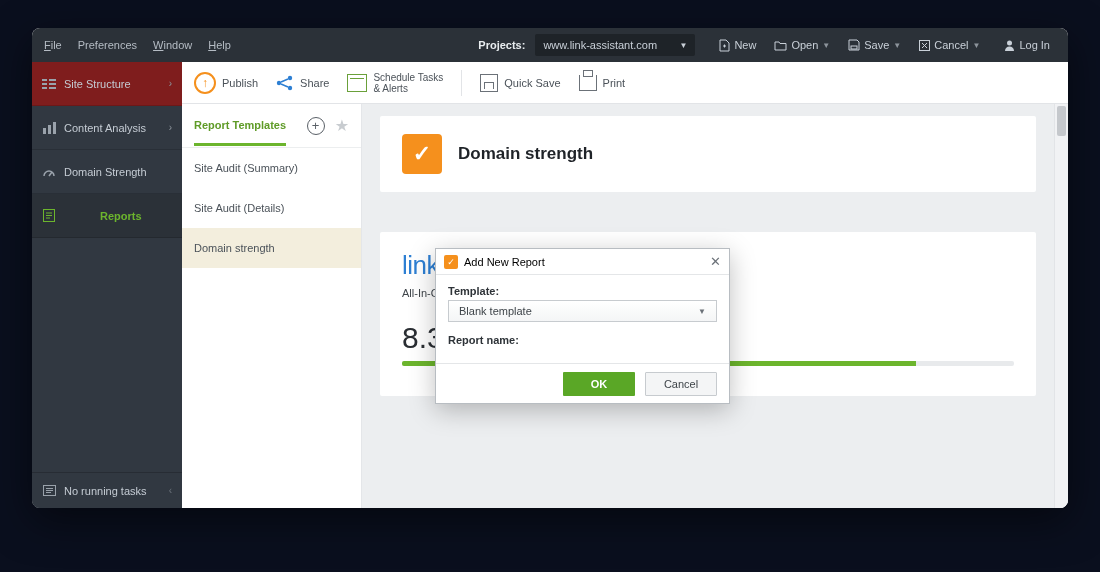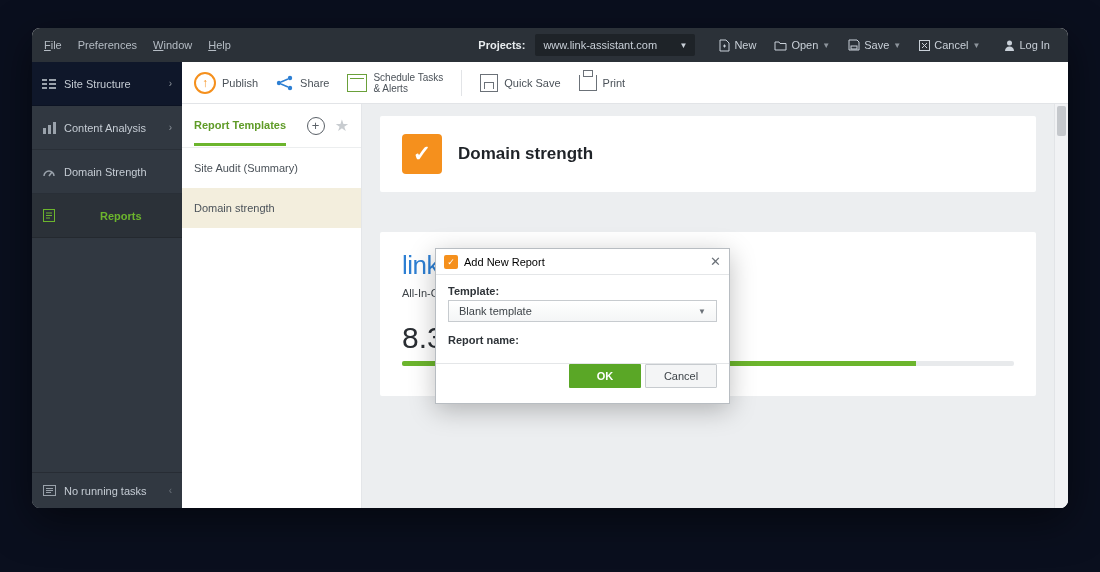--- a/index.html
+++ b/index.html
@@ -76,21 +76,21 @@
 
 
 .modal { position: absolute; left: 403px; top: 220px; width: 295px; background: #fff; border: 1px solid #b8bdc2; box-shadow: 0 6px 24px rgba(0,0,0,0.25); font-size: 11px; }
 .modal-title { height: 26px; display: flex; align-items: center; padding: 0 8px; gap: 6px; border-bottom: 1px solid #e4e6e8; }
 .modal-title .micon { width: 14px; height: 14px; background: #f5901d; border-radius: 2px; display: flex; align-items: center; justify-content: center; color: #fff; font-size: 9px; }
 .modal-title .close { margin-left: auto; cursor: pointer; color: #6b7178; font-size: 13px; }
 .modal-body { padding: 10px 12px 14px; }
 .mlabel { font-weight: bold; color: #2e3338; margin-bottom: 3px; }
 .mselect { width: 100%; height: 22px; border: 1px solid #c7cbcf; background: linear-gradient(#fff,#f4f5f6); display: flex; align-items: center; justify-content: space-between; padding: 0 10px; color: #3e4449; cursor: pointer; margin-bottom: 12px; }
 .minput { width: 100%; height: 22px; border: 1px solid #6cb52d; padding: 0 6px; color: #2e3338; outline: none; font-size: 11px; }
-.modal-foot { height: 40px; border-top: 1px solid #e4e6e8; display: flex; align-items: flex-start; justify-content: flex-end; gap: 4px; padding: 0 12px; }
+.modal-foot { height: 40px; border-top: 1px solid #e4e6e8; display: flex; align-items: center; justify-content: flex-end; gap: 10px; padding: 0 12px; }
 .btn { width: 72px; height: 24px; display: flex; align-items: center; justify-content: center; font-size: 11px; cursor: pointer; border-radius: 1px; }
 .btn-ok { background: #5aa726; color: #fff; font-weight: bold; }
 .btn-cancel { background: #f4f5f6; border: 1px solid #c7cbcf; color: #3e4449; }
 
 svg { display: block; }
 </style>
 </head>
 <body>
 
 <div class="app-window">
@@ -144,21 +144,21 @@
             <path d="M1 12c0-3 2-4.5 4.5-4.5S10 9 10 12" fill="#c9d0d8"></path>
           </svg>
         <span>Log In</span>
       </div>
     </div>
   </div>
 
   <div class="body">
 
     <div class="sidebar">
-      <div class="side-item" style="background:#0f172a;">
+      <div class="side-item" style="background:#7f1d1d;">
         <span class="side-icon">
           <svg width="14" height="12" viewBox="0 0 14 12">
               <rect x="0" y="1" width="5" height="2" fill="#9aa2ab"></rect>
               <rect x="0" y="5" width="5" height="2" fill="#9aa2ab"></rect>
               <rect x="0" y="9" width="5" height="2" fill="#9aa2ab"></rect>
               <rect x="7" y="1" width="7" height="2" fill="#9aa2ab"></rect>
               <rect x="7" y="5" width="7" height="2" fill="#9aa2ab"></rect>
               <rect x="7" y="9" width="7" height="2" fill="#9aa2ab"></rect>
             </svg>
         </span>
@@ -242,20 +242,21 @@
       </div>
 
       <div class="canvas-wrap">
         <div class="secondary">
           <div class="sec-header">
             <span class="title">Report Templates</span>
             <span class="add">+</span>
             <span class="star">★</span>
           </div>
           <div class="sec-item">Site Audit (Summary)</div>
+          <div class="sec-item">Site Audit (Details)</div>
           <div class="sec-item active">Domain strength</div>
         </div>
 
         <div class="canvas">
           <div class="report-header">
             <div class="ricon">✓</div>
             <div class="rtitle">Domain strength</div>
           </div>
           <div class="report-body">
             <div class="domain-link">link-assistant.com</div>

